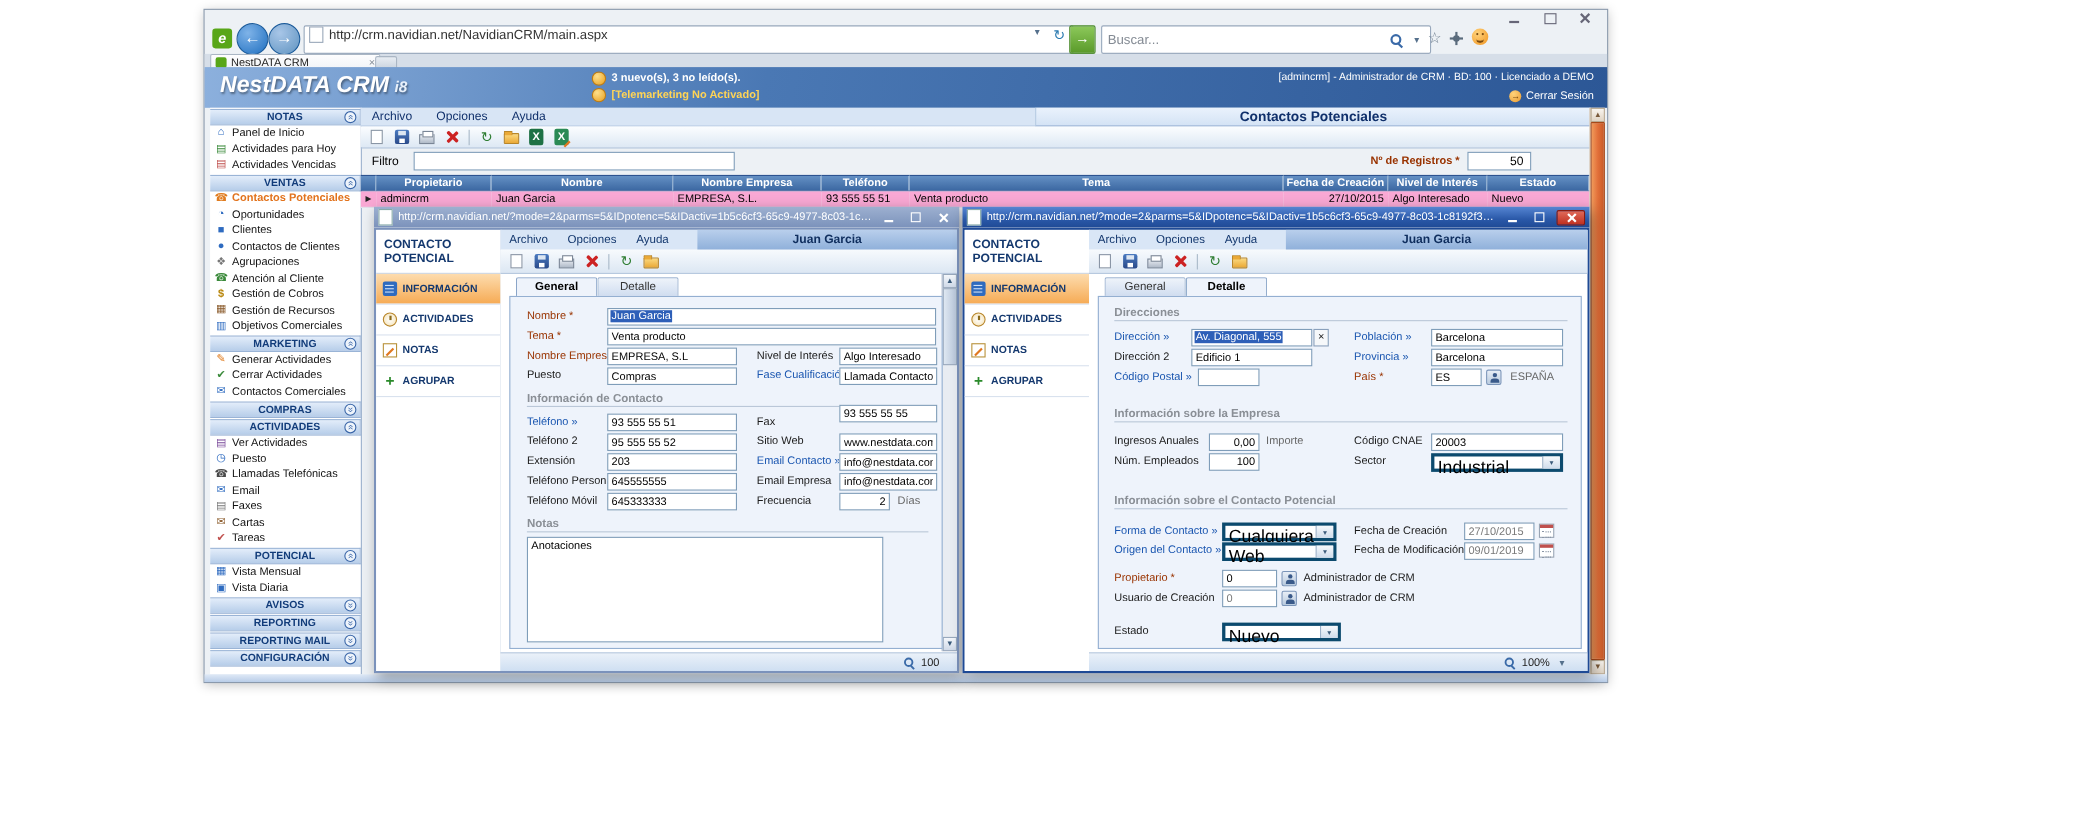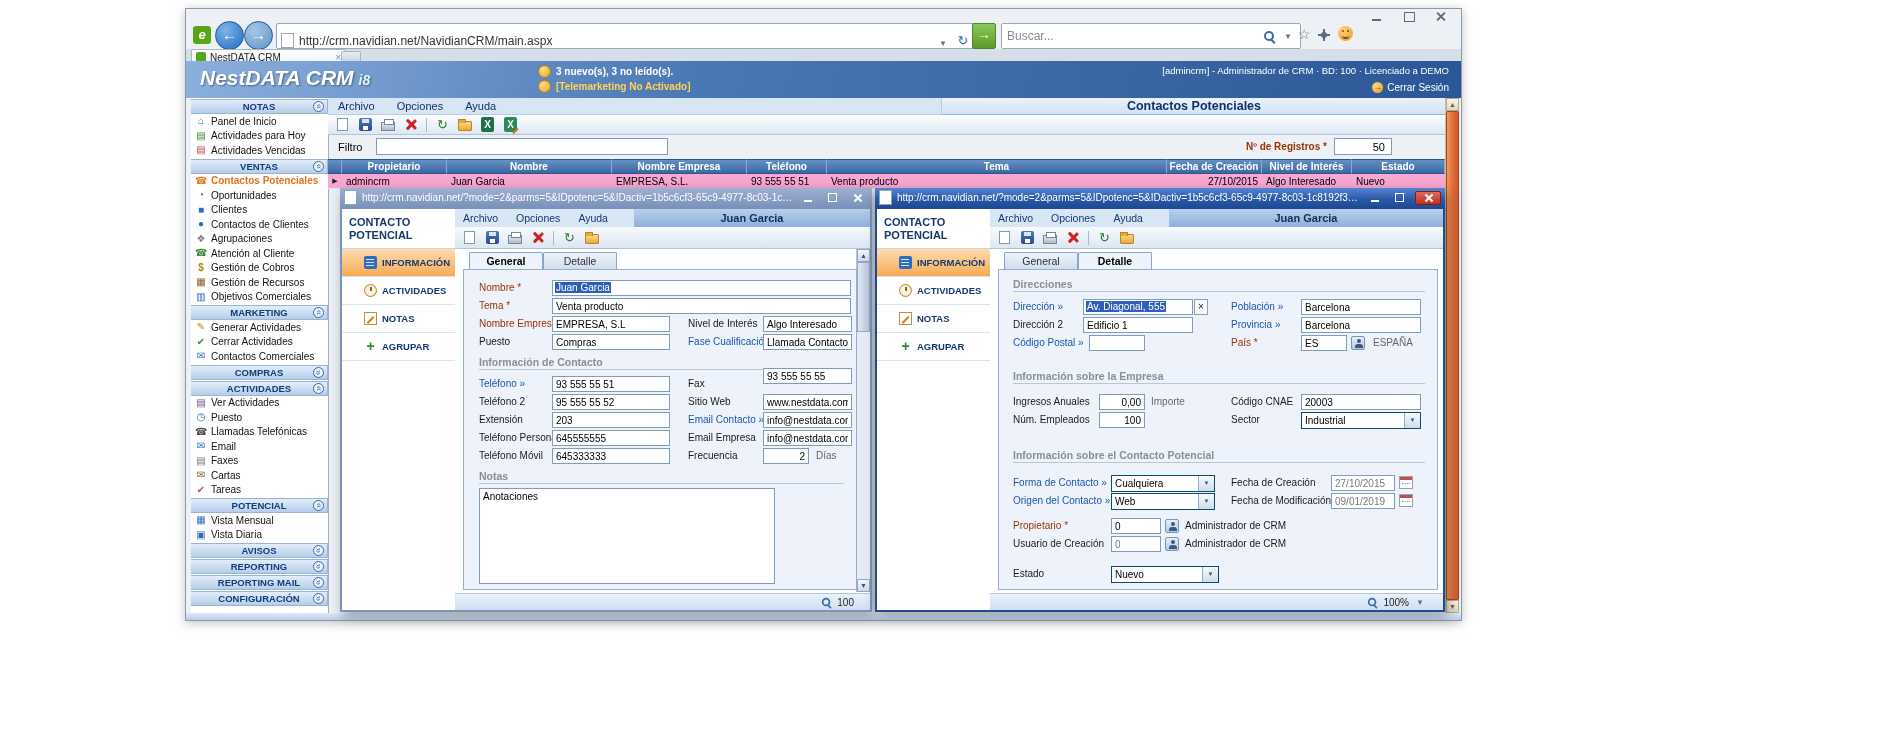--- a/index.html
+++ b/index.html
@@ -20,21 +20,21 @@
   #navrow{position:absolute;left:0;top:12px;width:100%;height:30px}
   .favsq{position:absolute;left:7px;top:5px;width:18px;height:18px;background:#58a618;border-radius:3px;
          color:#fff;font-weight:bold;font-style:italic;font-size:13px;text-align:center;line-height:17px}
   .favsq::after{content:"e"}
   .navbtn{position:absolute;top:0;width:27px;height:27px;border-radius:50%;border:1px solid #1a5a9a;
           background:radial-gradient(circle at 35% 30%,#7fb3e8,#1f6fc0);color:#fff;text-align:center;
           line-height:25px;font-size:15px;cursor:pointer}
   .navbtn.back{left:29px}.navbtn.back::after{content:"←"}
   .navbtn.fwd{left:58px;background:radial-gradient(circle at 35% 30%,#a8c6e8,#5f93c0)}.navbtn.fwd::after{content:"→"}
   #addrbar{position:absolute;left:90px;top:2px;width:690px;height:24px;background:#fff;border:1px solid #98a8bc;
-           border-radius:2px;display:flex;align-items:flex-end;padding:0 4px;gap:5px}
+           border-radius:2px;display:flex;align-items:flex-start;padding:0 4px;gap:5px}
   .pageico{width:11px;height:13px;background:#fff;border:1px solid #9aa8ba;flex:none}
   #urltext{flex:1;font-size:12px;color:#333;white-space:nowrap;overflow:hidden}
   .caret{width:14px;text-align:center;color:#55708c;font-size:9px;cursor:pointer}
   .caret::after{content:"▾"}
   .refr{width:16px;text-align:center;color:#2a7ab0;font-size:13px;cursor:pointer}
   .refr::after{content:"↻"}
   #gobtn{position:absolute;left:786px;top:2px;width:22px;height:24px;border-radius:2px;border:1px solid #4a8a2a;
          background:linear-gradient(#8cc85a,#5a9a2a);color:#fff;text-align:center;line-height:22px;font-size:13px;cursor:pointer}
   #gobtn::after{content:"→"}
   #searchbox{position:absolute;left:815px;top:2px;width:288px;height:24px;background:#fff;border:1px solid #98a8bc;
@@ -169,21 +169,21 @@
   .pbtn.pmax::after{content:"";position:absolute;left:5px;top:2px;width:9px;height:9px;border:1px solid #fff;box-sizing:border-box}
   .pbtn.pcls::before,.pbtn.pcls::after{content:"";position:absolute;left:9px;top:2px;width:2px;height:10px;background:#fff}
   .pbtn.pcls::before{transform:rotate(45deg)}.pbtn.pcls::after{transform:rotate(-45deg)}
   .popup.active .pbtn.pcls{background:linear-gradient(#e06a5a,#c03020);border:1px solid #8a1a10;border-radius:2px;width:26px;box-sizing:border-box}
   .popup.active .pbtn.pcls::before,.popup.active .pbtn.pcls::after{left:12px;top:1px}
   .pbody{position:absolute;left:0;top:19px;right:0;bottom:0;background:#fff;border:2px solid}
   .popup.active .pbody{border-color:#1f4a95}
   .popup.inactive .pbody{border-color:#7b92bb}
   .pnav{position:absolute;left:0;top:0;bottom:0;width:113px;background:#fff;border-right:1px solid #aabdd6}
   .pnav-title{padding:7px 5px 6px 7px;font-size:11px;font-weight:bold;color:#14386e;line-height:1.2;border-bottom:1px solid #c8d4e4}
-  .pn-item{height:27px;border-bottom:1px solid #d9e2ee;display:flex;align-items:center;gap:5px;padding-left:22px;
+  .pn-item{height:27px;border-bottom:1px solid #d9e2ee;display:flex;align-items:center;gap:5px;padding-left:6px;
            font-size:9.5px;font-weight:bold;color:#14386e;cursor:pointer}
   .pn-item.active{background:linear-gradient(#fddcae,#f6ab55)}
   .pn-ico{width:13px;height:13px;flex:none;position:relative;box-sizing:border-box}
   .pn-ico.info{background:#2f6bbf;border-radius:2px}
   .pn-ico.info::after{content:"";position:absolute;left:2px;right:3px;top:3px;height:1px;background:#cfe0f4;box-shadow:0 3px 0 #cfe0f4,0 6px 0 #cfe0f4}
   .pn-ico.clock{border-radius:50%;background:radial-gradient(#fff,#f4e0b0);border:1px solid #b8862a}
   .pn-ico.clock::after{content:"";position:absolute;left:5px;top:2px;width:2px;height:4px;background:#8a6a1a}
   .pn-ico.notes{background:#fff;border:1px solid #b8923a}
   .pn-ico.notes::after{content:"";position:absolute;left:1px;top:6px;width:9px;height:2px;background:#e07820;transform:rotate(-45deg)}
   .pn-ico.plus{color:#2a8a2a;font-size:14px;font-weight:bold;text-align:center;line-height:12px}
@@ -210,21 +210,21 @@
   
   .flabel{position:absolute;font-size:10px;white-space:nowrap;z-index:1}
   .req{color:#993300}.lnk{color:#1a56b0}.plain{color:#1a1a1a}.dim{color:#666}
   .tinput{position:absolute;height:16px;border:1px solid #7f9db9;background:#fff;font-family:inherit;
           font-size:10px;padding:0 3px;box-sizing:border-box;z-index:2}
   .tinput.ro{color:#7a7a7a}
   .tinput.rt{text-align:right}
   .selwrap{position:absolute;height:16px;border:1px solid #7f9db9;background:#fff;box-sizing:border-box;
            font-size:10px;line-height:14px;padding:0 2px;overflow:hidden;z-index:2}
   .seltext{background:#2e5fb8;color:#fff;padding:0 1px}
-  .sel{position:absolute;height:17px;border:1px solid #0c4a6e;background:#fff;box-sizing:border-box;font-size:10px;z-index:2;cursor:pointer}
+  .sel{position:absolute;height:17px;border:3px solid #0c4a6e;background:#fff;box-sizing:border-box;font-size:16px;z-index:2;cursor:pointer}
   .sel .seltxt{position:absolute;left:3px;top:2px;white-space:nowrap}
   .sarr{position:absolute;right:0;top:0;bottom:0;width:15px;background:linear-gradient(#f6f9fc,#cfdceb);
         border-left:1px solid #9ab0c8;text-align:center;font-size:6px;color:#3a5a7a;line-height:15px;cursor:pointer}
   .sarr::after{content:"▼"}
   .fsec{position:absolute;font-size:10.5px;font-weight:bold;color:#8a8f96;white-space:nowrap}
   .fsecline{position:absolute;height:1px;background:#bac7d8}
   .cal{position:absolute;width:14px;height:13px;background:#fff;border:1px solid #98a4b4;box-sizing:border-box;z-index:2;cursor:pointer}
   .cal::before{content:"";position:absolute;left:0;top:0;right:0;height:3px;background:#c0504d}
   .cal::after{content:"";position:absolute;left:2px;top:6px;width:8px;height:4px;border-top:1px dotted #8a96a6;border-bottom:1px dotted #8a96a6}
   .lkp{position:absolute;width:14px;height:14px;background:linear-gradient(#e8eef6,#b8cade);border:1px solid #7a94b8;
@@ -593,21 +593,21 @@
           <input class="tinput" style="left: 299px; top: 160px; width: 89px;" value="info@nestdata.com">
 
           <span class="flabel plain" style="left:15px;top:180px">Teléfono Móvil</span>
           <input class="tinput" style="left: 88px; top: 178px; width: 118px;" value="645333333">
           <span class="flabel plain" style="left:224px;top:180px">Frecuencia</span>
           <input class="tinput rt" style="left: 299px; top: 178px; width: 46px;" value="2">
           <span class="flabel dim" style="left:352px;top:180px">Días</span>
 
           <span class="fsec" style="left:15px;top:200px">Notas</span>
           <div class="fsecline" style="left:15px;top:213px;width:365px"></div>
-          <textarea class="pnotes" style="left: 15px; top: 218px; width: 296px; height: 96px;">Anotaciones</textarea>
+          <textarea class="pnotes" style="left: 15px; top: 218px; width: 324px; height: 96px;">Anotaciones</textarea>
         </div>
 
         <div class="pscroll">
           <div class="sb-arrow up"></div>
           <div class="pthumb"></div>
           <div class="sb-arrow down"></div>
         </div>
 
         <div class="pstatus">
           <span class="mag small"></span>

